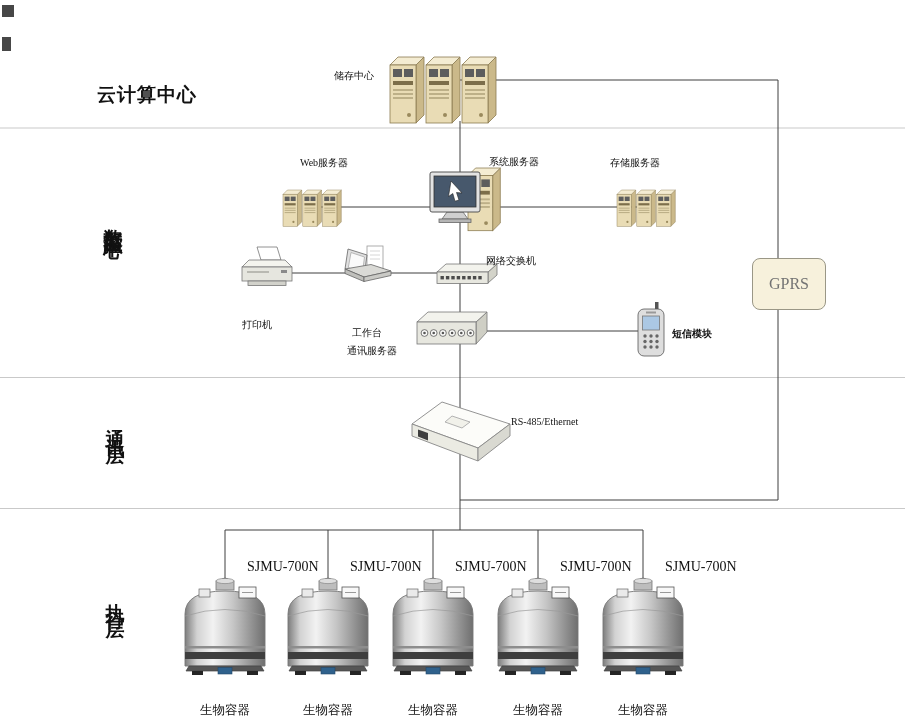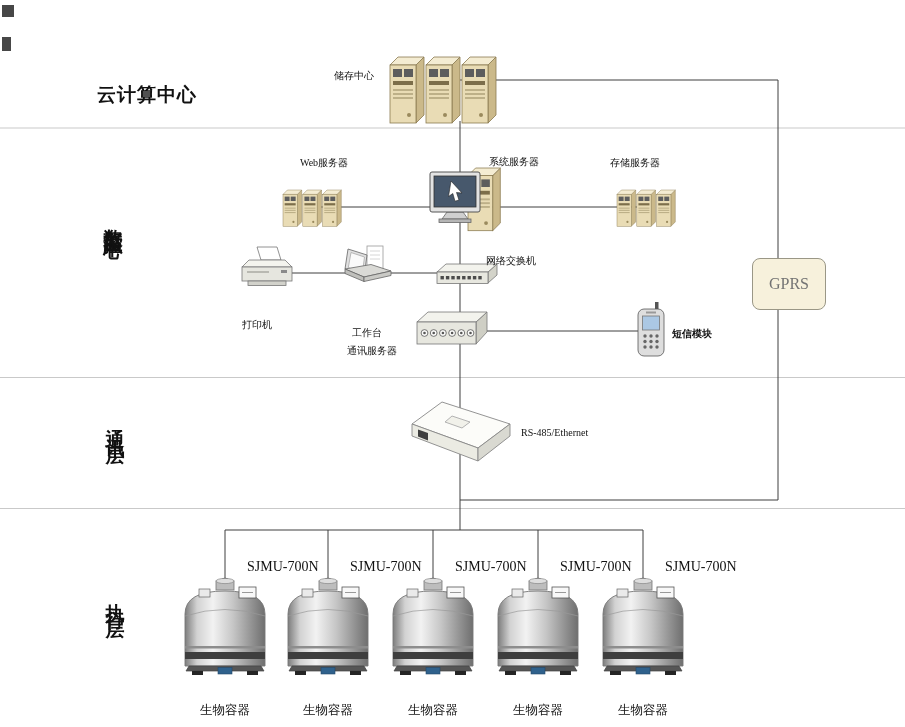--- a/index.html
+++ b/index.html
@@ -247,21 +247,21 @@
 
   <div class="lbl" style="left:334px;top:69px;">储存中心</div>
   <div class="lbl" style="left:300px;top:156px;">Web服务器</div>
   <div class="lbl" style="left:489px;top:155px;">系统服务器</div>
   <div class="lbl" style="left:610px;top:156px;">存储服务器</div>
   <div class="lbl" style="left:486px;top:254px;">网络交换机</div>
   <div class="lbl" style="left:242px;top:294px;margin-top:24px;">打印机</div>
   <div class="lbl" style="left:352px;top:298px;margin-top:28px;">工作台</div>
   <div class="lbl" style="left:347px;top:344px;font-family:Liberation Mono, monospace;">通讯服务器</div>
   <div class="lbl" style="left:672px;top:327px;font-weight:bold;">短信模块</div>
-  <div class="lbl" style="left:511px;top:427px;margin-left:10px;">RS-485/Ethernet</div>
+  <div class="lbl" style="left:511px;top:416px;">RS-485/Ethernet</div>
 
   <div class="gprs-box" style="left:752px;top:258px;">GPRS</div>
 
   <div class="lbl sjmu" style="left:247px;top:559px;">SJMU-700N</div>
   <div class="lbl sjmu" style="left:350px;top:559px;">SJMU-700N</div>
   <div class="lbl sjmu" style="left:455px;top:559px;">SJMU-700N</div>
   <div class="lbl sjmu" style="left:560px;top:559px;">SJMU-700N</div>
   <div class="lbl sjmu" style="left:665px;top:559px;">SJMU-700N</div>
 
   <div class="lbl bio" style="left:193px;top:674px;">生物容器</div>

